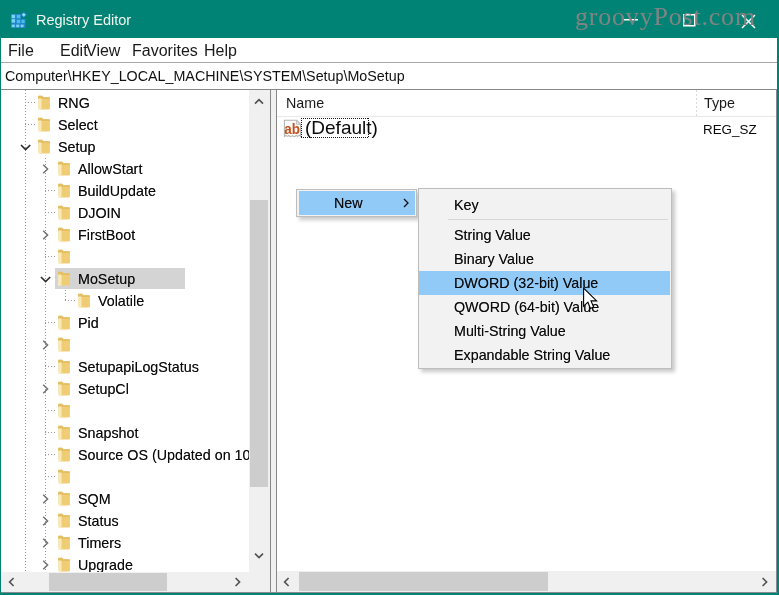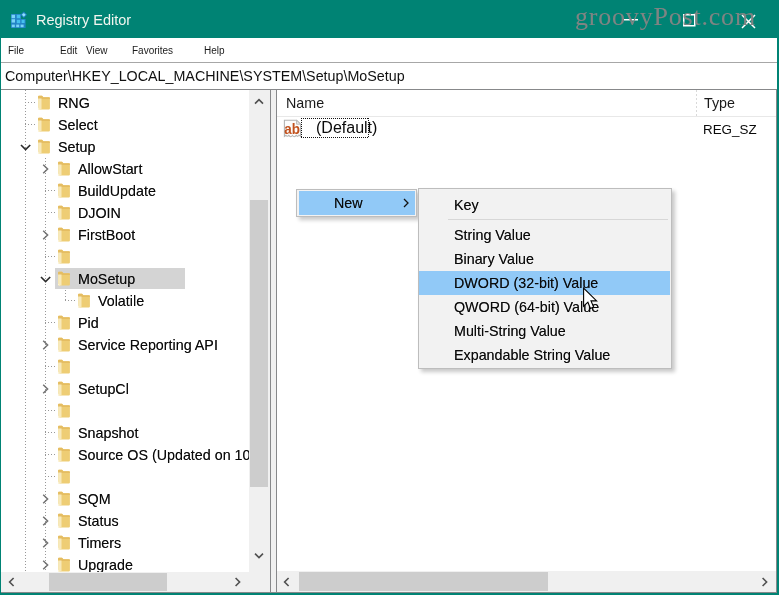--- a/index.html
+++ b/index.html
@@ -1,21 +1,21 @@
 <!DOCTYPE html>
 <html><head>
 <meta charset="utf-8">
 <style>
   html,body{margin:0;padding:0;}
   body{width:779px;height:595px;position:relative;overflow:hidden;
        font-family:"Liberation Sans",sans-serif;background:#fff;}
   .abs{position:absolute;}
   #titlebar{left:0;top:0;width:779px;height:38px;background:#008374;}
   #title-text{left:36px;top:0;height:38px;line-height:40px;color:#f2f6f0;font-size:14.5px;}
-  #menubar{left:0;top:38px;width:779px;height:24px;background:#fff;font-size:10px;color:#1a1a1a;}
+  #menubar{left:0;top:38px;width:779px;height:24px;background:#fff;font-size:16px;color:#1a1a1a;}
   #menubar span{position:absolute;top:0;line-height:26px;}
   #line1{left:0;top:62px;width:779px;height:1px;background:#a7a7a7;}
   #addressbar{left:1px;top:63px;width:773px;height:26px;background:#fff;font-size:14.3px;color:#111;
               line-height:27px;padding-left:4px;}
   #line2{left:0;top:89px;width:779px;height:1px;background:#87888a;}
   #leftpane{left:1px;top:90px;width:248px;height:501px;background:#fff;overflow:hidden;}
   #leftpane > *{position:absolute;}
   #div-l{left:270px;top:90px;width:1px;height:502px;background:#87888a;}
   #div-gap{left:271px;top:90px;width:5px;height:502px;background:#f0f0f0;}
   #div-r{left:276px;top:90px;width:1px;height:502px;background:#87888a;}
@@ -184,28 +184,28 @@
 <div class="trow" style="left:77px;top:221.5px">Pid</div>
 <svg class="abs" style="left:41px;top:249.5px" width="7" height="10">
       <path d="M1.2,0.8 L5.6,5 L1.2,9.2" fill="none" stroke="#727272" stroke-width="1.5"></path>
     </svg>
 <svg class="abs" style="left:56px;top:246.0px" width="14" height="17" viewBox="0 0 14 17">
 <path d="M1.1,3.6 L1.1,2.5 Q1.1,1.7 1.9,1.7 L5.0,1.7 L6.4,3.3 L12,3.3 Q12.9,3.3 12.9,4.1 L12.9,14.6 Q12.9,15.4 12.1,15.4 L1.9,15.4 Q1.1,15.4 1.1,14.6 Z" fill="#eecd74"></path>
 <path d="M1.1,3.6 L1.1,2.5 Q1.1,1.7 1.9,1.7 L5.0,1.7 L6.4,3.3 L12,3.3 Q12.9,3.3 12.9,4.1 L12.9,4.9 L1.1,4.9 Z" fill="#e5bd62"></path>
 <path d="M1.1,4.6 L4.5,4.6 L4.5,15.4 L1.9,15.4 Q1.1,15.4 1.1,14.6 Z" fill="#f7e9bb"></path>
 <path d="M1.1,13.6 L2.9,15.4 L1.9,15.4 Q1.1,15.4 1.1,14.6 Z" fill="#fdf7e2"></path>
 </svg>
-<div class="trow" style="left:77px;top:243.5px">Service Reporting API</div>
 <div class="hdots" style="left:44px;top:276px;width:10px"></div>
 <svg class="abs" style="left:56px;top:268.0px" width="14" height="17" viewBox="0 0 14 17">
 <path d="M1.1,3.6 L1.1,2.5 Q1.1,1.7 1.9,1.7 L5.0,1.7 L6.4,3.3 L12,3.3 Q12.9,3.3 12.9,4.1 L12.9,14.6 Q12.9,15.4 12.1,15.4 L1.9,15.4 Q1.1,15.4 1.1,14.6 Z" fill="#eecd74"></path>
 <path d="M1.1,3.6 L1.1,2.5 Q1.1,1.7 1.9,1.7 L5.0,1.7 L6.4,3.3 L12,3.3 Q12.9,3.3 12.9,4.1 L12.9,4.9 L1.1,4.9 Z" fill="#e5bd62"></path>
 <path d="M1.1,4.6 L4.5,4.6 L4.5,15.4 L1.9,15.4 Q1.1,15.4 1.1,14.6 Z" fill="#f7e9bb"></path>
 <path d="M1.1,13.6 L2.9,15.4 L1.9,15.4 Q1.1,15.4 1.1,14.6 Z" fill="#fdf7e2"></path>
 </svg>
+<div class="trow" style="left:77px;top:265.5px">SetupapiLogStatus</div>
 <svg class="abs" style="left:41px;top:293.5px" width="7" height="10">
       <path d="M1.2,0.8 L5.6,5 L1.2,9.2" fill="none" stroke="#727272" stroke-width="1.5"></path>
     </svg>
 <svg class="abs" style="left:56px;top:290.0px" width="14" height="17" viewBox="0 0 14 17">
 <path d="M1.1,3.6 L1.1,2.5 Q1.1,1.7 1.9,1.7 L5.0,1.7 L6.4,3.3 L12,3.3 Q12.9,3.3 12.9,4.1 L12.9,14.6 Q12.9,15.4 12.1,15.4 L1.9,15.4 Q1.1,15.4 1.1,14.6 Z" fill="#eecd74"></path>
 <path d="M1.1,3.6 L1.1,2.5 Q1.1,1.7 1.9,1.7 L5.0,1.7 L6.4,3.3 L12,3.3 Q12.9,3.3 12.9,4.1 L12.9,4.9 L1.1,4.9 Z" fill="#e5bd62"></path>
 <path d="M1.1,4.6 L4.5,4.6 L4.5,15.4 L1.9,15.4 Q1.1,15.4 1.1,14.6 Z" fill="#f7e9bb"></path>
 <path d="M1.1,13.6 L2.9,15.4 L1.9,15.4 Q1.1,15.4 1.1,14.6 Z" fill="#fdf7e2"></path>
 </svg>
 <div class="trow" style="left:77px;top:287.5px">SetupCl</div>
@@ -315,21 +315,21 @@
 <div class="abs" id="border-bottom"></div>
 <svg class="abs" style="left:283px;top:119px" width="19" height="20" viewBox="0 0 19 20">
 <path d="M1.4,1.3 L13.6,1.3 L17.6,5.2 L17.6,17.4 L16.1,16.1 Q14.9,18.4 13.2,16.4 Q11.4,18.9 9.4,16.5 Q7.6,18.9 5.8,16.4 Q4.2,18.3 2.9,16.2 L1.4,17.4 Z" fill="#fcfcfc" stroke="#b4b4b4" stroke-width="1.1"></path>
 <path d="M13.6,1.3 L13.6,5.2 L17.6,5.2 Z" fill="#ececec" stroke="#b4b4b4" stroke-width="0.9"></path>
 <text x="1.2" y="14.6" font-family="Liberation Sans,sans-serif" font-weight="bold" font-size="15.5px" fill="#c1511d" transform="translate(1.2,0) scale(0.87,1) translate(-1.2,0)">ab</text>
 </svg>
 <div class="abs" style="left:301px;top:118px;width:67px;height:1px;background-image:repeating-linear-gradient(to right,#141414 0,#141414 1px,transparent 1px,transparent 2px)"></div>
 <div class="abs" style="left:301px;top:137px;width:67px;height:1px;background-image:repeating-linear-gradient(to right,#141414 0,#141414 1px,transparent 1px,transparent 2px)"></div>
 <div class="abs" style="left:301px;top:118px;width:1px;height:19px;background-image:repeating-linear-gradient(to bottom,#141414 0,#141414 1px,transparent 1px,transparent 2px)"></div>
 <div class="abs" style="left:368px;top:118px;width:1px;height:20px;background-image:repeating-linear-gradient(to bottom,#141414 0,#141414 1px,transparent 1px,transparent 2px)"></div>
-<div class="abs" style="left:316px;top:118px;font-size:16px;line-height:20px;color:#0a0a0a">(Default)</div>
+<div class="abs" style="left:305px;top:118px;font-size:19px;line-height:20px;color:#0a0a0a">(Default)</div>
 <div class="abs" style="left:703px;top:119.5px;font-size:13.4px;line-height:20px;color:#0a0a0a">REG_SZ</div>
 <div id="colhead">
     <span style="position:absolute;left:9px;top:0;line-height:27px">Name</span>
     <span style="position:absolute;left:427px;top:0;line-height:27px">Type</span>
   </div>
 <div class="abs" id="colsep"></div>
 <div class="abs" id="headline"></div>
 <div class="menu" style="left:296px;top:189px;width:121px;height:28px"></div>
 <div class="abs hl" style="left:299px;top:191px;width:116px;height:24px"></div>
 <div class="mitem" style="left:334px;top:191px">New</div>

